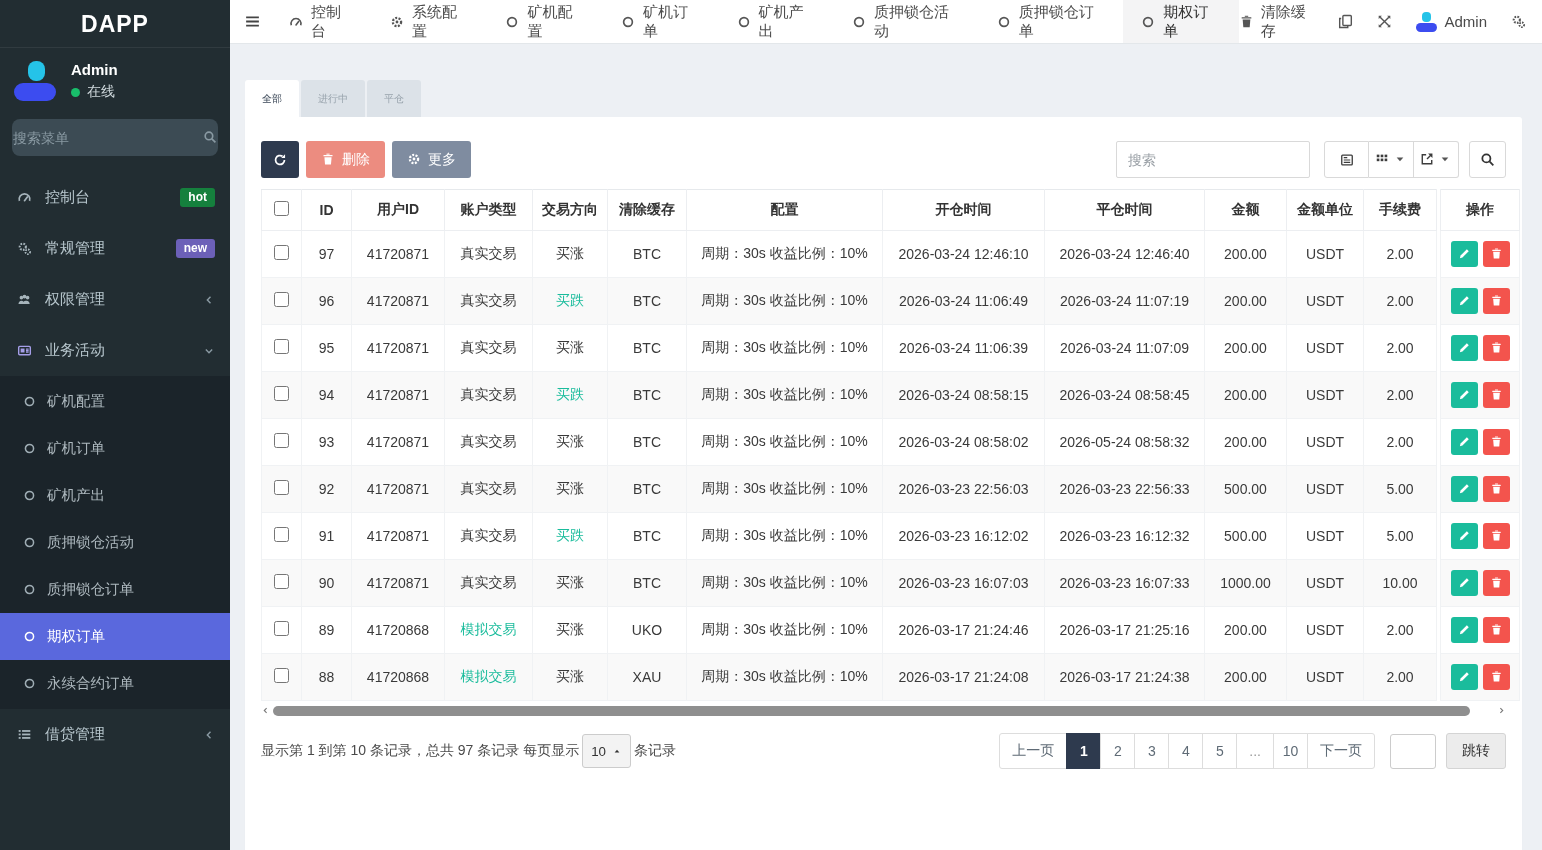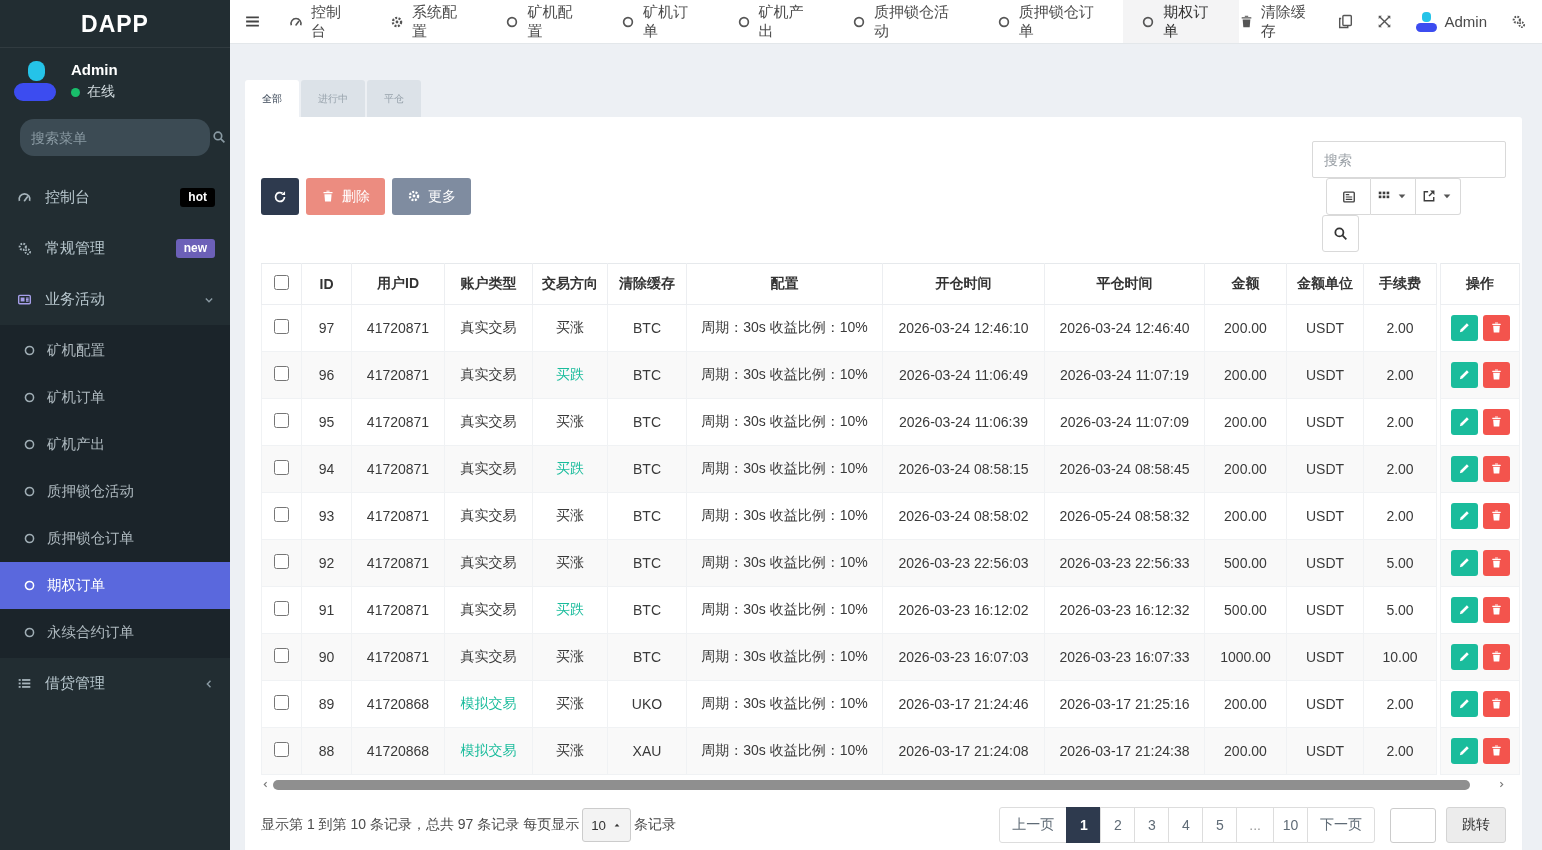--- a/index.html
+++ b/index.html
@@ -10,30 +10,30 @@
   
   .sidebar { width:230px; flex-shrink:0; background:#222d32; color:#b8c7ce; display:flex; flex-direction:column; overflow:hidden; }
   .logo { height:48px; line-height:48px; text-align:center; color:#fff; font-size:23px; font-weight:700; letter-spacing:1px; border-bottom:1px solid rgba(255,255,255,.07); }
   .user-panel { display:flex; align-items:center; padding:13px 14px 12px; }
   .p-avatar { width:44px; margin-right:13px; }
   .p-avatar .p-head { width:17px; height:20px; background:#25c3e8; border-radius:8px; margin:0 auto; }
   .p-avatar .p-body { width:42px; height:18px; background:#3c4cf0; border-radius:9px; margin-top:2px; }
   .user-meta .u-name { color:#fff; font-weight:700; font-size:15px; }
   .u-status { display:flex; align-items:center; gap:7px; margin-top:5px; font-size:14px; color:#cfd8dc; }
   .dot { width:9px; height:9px; border-radius:50%; background:#19be6b; }
-  .side-search { margin:6px 20px 12px; height:37px; background:#3c4b54; border-radius:14px; display:flex; align-items:center; padding:0 11px; }
+  .side-search { margin:6px 12px 12px; height:37px; background:#3c4b54; border-radius:8px; display:flex; align-items:center; padding:0 1px; }
   .side-search input { flex:1; background:transparent; border:none; outline:none; color:#cfd8dc; font-size:14px; }
   .side-search input::placeholder { color:#8a9aa3; }
   .side-search .ic { color:#8a9aa3; font-size:14px; }
   .menu { margin-top:4px; font-size:15px; }
   .menu-item { height:51px; display:flex; align-items:center; gap:11px; padding:0 15px; cursor:pointer; }
   .mi-icon { width:19px; display:flex; justify-content:center; color:#a6b4bb; font-size:15px; }
   .mi-icon.tint { color:#a59ee8; }
   .badge { margin-left:auto; font-size:12px; font-weight:700; color:#fff; padding:2.5px 8px; border-radius:3px; line-height:1.2; }
-  .badge.hot { background:#000000; }
+  .badge.hot { background:#15803d; }
   .badge.new { background:#6c60b8; }
   .arrow { margin-left:auto; color:#8a9aa3; font-size:12px; display:flex; }
   .submenu { background:#1b242a; padding:2px 0; }
   .submenu-item { height:47px; display:flex; align-items:center; gap:11px; padding:0 15px 0 23px; color:#aeb9bf; font-size:14.5px; cursor:pointer; }
   .submenu-item .ci { font-size:13px; display:flex; color:#9fadb4; }
   .submenu-item.active { background:#5a68dd; color:#fff; }
   .submenu-item.active .ci { color:#fff; }
 
   
   .main { flex:1; min-width:0; display:flex; flex-direction:column; }
@@ -54,21 +54,21 @@
   .tab { height:37px; line-height:37px; padding:0 17px; background:#dce2e8; color:#98a3ac; border-radius:3px 3px 0 0; font-size:10px; cursor:pointer; }
   .tab.active { background:#fff; color:#3c4858; }
   .card { background:#fff; height:745px; padding:24px 16px 16px; border-radius:0 3px 3px 3px; box-shadow:0 1px 1px rgba(0,0,0,.04); }
 
   .toolbar { display:flex; align-items:center; margin-bottom:11px; }
   .btn { height:37px; border:none; border-radius:3px; font-size:14px; color:#fff; display:inline-flex; align-items:center; gap:7px; padding:0 15px; cursor:pointer; font-family:inherit; }
   .btn .ic { font-size:14px; }
   .btn-refresh { background:#2e3a4e; width:38px; justify-content:center; padding:0; }
   .btn-delete { background:#ec8c80; margin-left:7px; }
   .btn-more { background:#7f8ca0; margin-left:7px; }
-  .toolbar-right { margin-left:auto; display:flex; align-items:flex-start;flex-direction:column; }
+  .toolbar-right { margin-left:auto; display:flex; align-items:flex-end; }
   .search-input { width:194px; height:37px; border:1px solid #d9d9d9; border-radius:2px; padding:0 11px; font-size:14px; color:#333; outline:none; font-family:inherit; }
   .search-input::placeholder { color:#9aa0a6; }
   .btn-group { display:flex; margin-left:14px; }
   .tool-btn { height:37px; width:45px; background:#fff; border:1px solid #d9d9d9; display:flex; align-items:center; justify-content:center; gap:4px; color:#3c3c3c; cursor:pointer; }
   .tool-btn + .tool-btn { border-left:none; }
   .tool-btn:first-child { border-radius:3px 0 0 3px; }
   .tool-btn:last-child { border-radius:0 3px 3px 0; }
   .tool-btn .ic { font-size:14px; }
   .tool-btn .caret { font-size:11px; color:#555; }
   .btn-search { margin-left:10px; width:37px; height:37px; background:#fff; border:1px solid #d9d9d9; border-radius:3px; display:flex; align-items:center; justify-content:center; color:#333; cursor:pointer; }
@@ -148,20 +148,36 @@
         </div>
         <div class="menu-item">
           <span class="mi-icon">
             <svg class="ic" viewBox="0 0 16 16" aria-hidden="true">
               <circle cx="6.2" cy="6.2" r="3.3" fill="none" stroke="currentColor" stroke-width="2.2" stroke-dasharray="1.8 1.35"></circle>
               <circle cx="11.5" cy="11.5" r="2.5" fill="none" stroke="currentColor" stroke-width="2" stroke-dasharray="1.5 1.2"></circle>
             </svg>
           </span>
           <span>常规管理</span>
           <span class="badge new">new</span>
+        </div>
+        <div class="menu-item">
+          <span class="mi-icon">
+            <svg class="ic" viewBox="0 0 16 16" aria-hidden="true">
+              <circle cx="4.7" cy="6" r="1.9"></circle>
+              <circle cx="11.3" cy="6" r="1.9"></circle>
+              <circle cx="8" cy="4.9" r="2.1"></circle>
+              <path d="M1.6 12.9c0-2 1.3-3.5 3.1-3.5 1 0 1.8.4 2.3 1.1.5-.7 1.4-1.1 2.3-1.1h1.1c1.8 0 3.1 1.5 3.1 3.5z"></path>
+            </svg>
+          </span>
+          <span>权限管理</span>
+          <span class="arrow">
+            <svg class="ic" viewBox="0 0 16 16" aria-hidden="true">
+              <path d="M10 3.8 5.8 8l4.2 4.2" fill="none" stroke="currentColor" stroke-width="1.9"></path>
+            </svg>
+          </span>
         </div>
         <div class="menu-item">
           <span class="mi-icon tint">
             <svg class="ic" viewBox="0 0 16 16" aria-hidden="true">
               <rect x="1.8" y="3.6" width="12.4" height="9" rx="1.1" fill="none" stroke="currentColor" stroke-width="1.5"></rect>
               <rect x="3.9" y="5.9" width="4.1" height="4.2"></rect>
               <path d="M9.6 6.5h2.8M9.6 8.1h2.8M9.6 9.7h2.8" stroke="currentColor" stroke-width="1.2"></path>
             </svg>
           </span>
           <span>业务活动</span>

